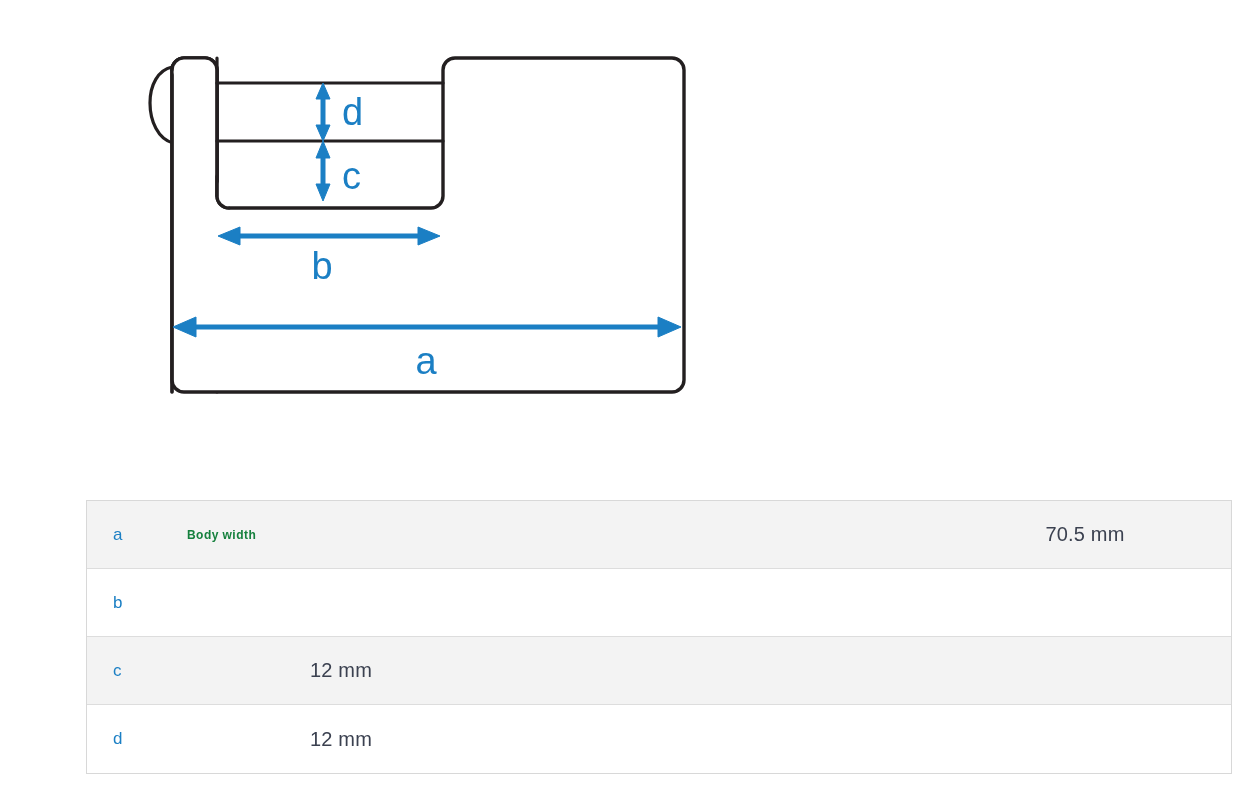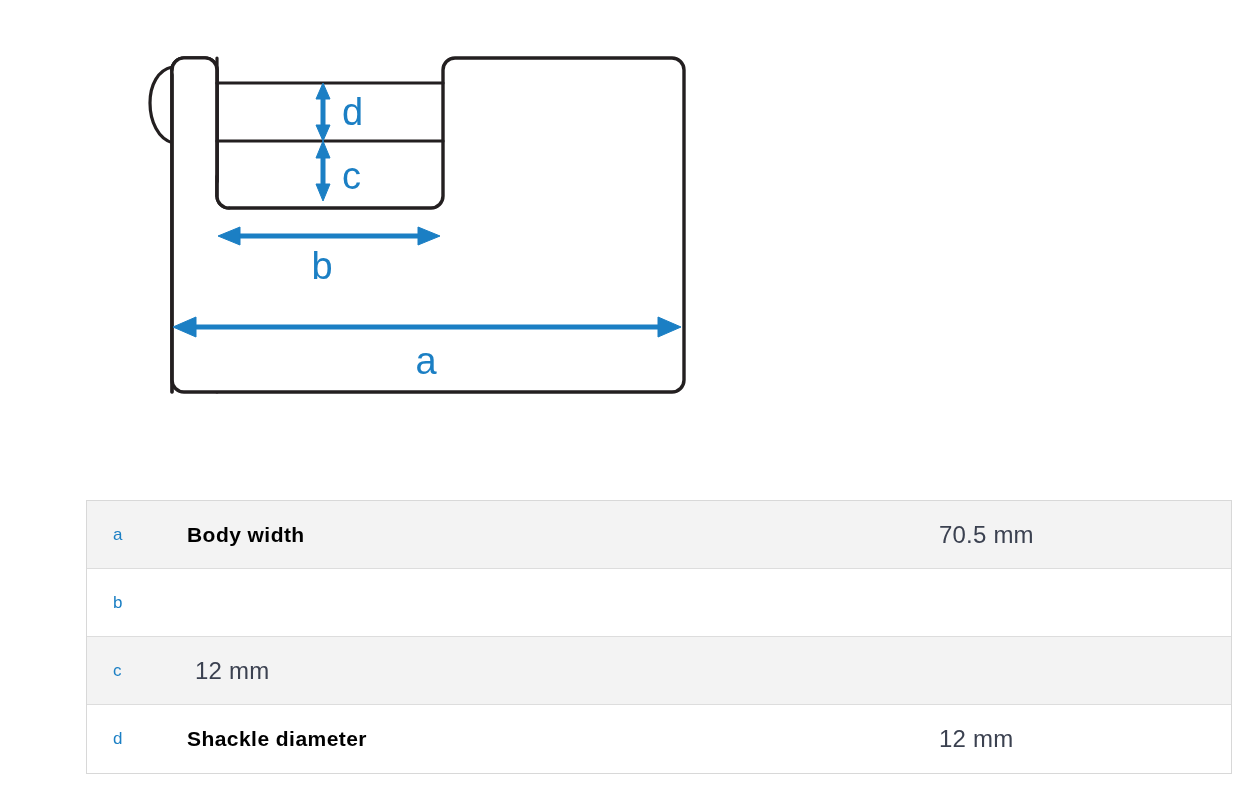--- a/index.html
+++ b/index.html
@@ -65,33 +65,34 @@
     width: 100px;
     padding-left: 26px;
     box-sizing: border-box;
     color: #1b7fc4;
     font-size: 17px;
     font-weight: 400;
     letter-spacing: 0.2px;
   }
   .cell-desc {
     flex: 1 1 auto;
-    color: #000000;
-    font-size: 21px;
+    color: #15803d;
+    font-size: 12px;
     font-weight: 700;
     letter-spacing: 0.45px;
   }
   .cell-val {
     width: 300px;
     padding-left: 8px;
     box-sizing: border-box;
     color: #3b4150;
-    font-size: 24px;
+    font-size: 20px;
     font-weight: 400;
     letter-spacing: 0.2px;
+    text-align: center;
   }
 </style>
 </head>
 <body>
 
 <div id="page">
 
   <div class="diagram-wrap">
     <svg class="diagram-svg" width="1260" height="470" viewBox="0 0 1260 470" xmlns="http://www.w3.org/2000/svg">
 
@@ -198,19 +199,18 @@
       <div class="cell-key">b</div>
     </div>
 
     <div class="spec-row shade">
       <div class="cell-key">c</div>
       <div class="cell-val">12 mm</div>
     </div>
 
     <div class="spec-row plain">
       <div class="cell-key">d</div>
-      <div class="cell-desc">Shackle diameter</div>
       <div class="cell-val">12 mm</div>
     </div>
 
   </div>
 
 </div>
 
 </body></html>

